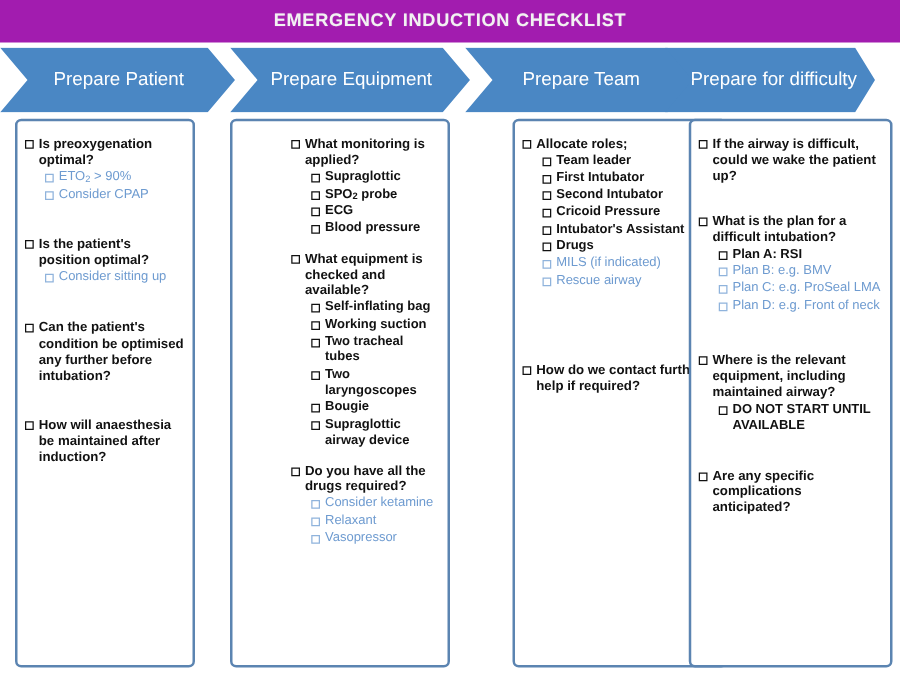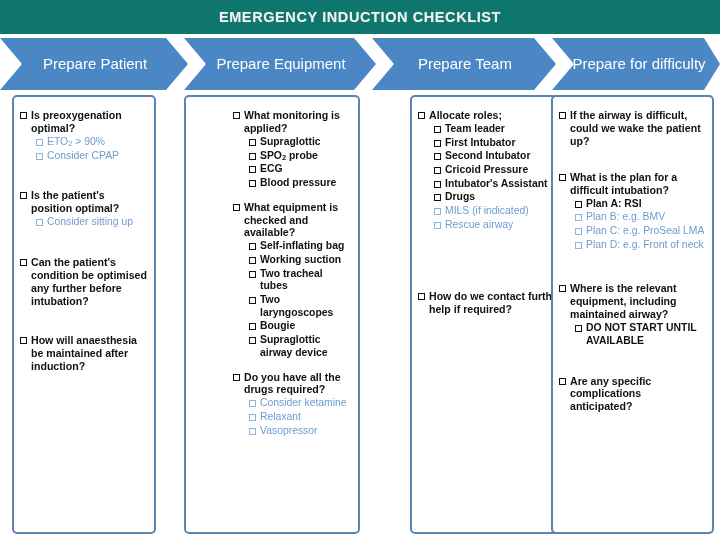--- a/index.html
+++ b/index.html
@@ -14,21 +14,21 @@
     overflow: hidden;
     position: relative;
   }
 
   
   .title-bar {
     position: absolute;
     left: 0; top: 0;
     width: 720px;
     height: 34px;
-    background: #0f766e;
+    background: #a21caf;
     display: flex;
     align-items: center;
     justify-content: center;
   }
   .title-text {
     color: #f2f2f2;
     font-size: 14.5px;
     font-weight: bold;
     font-variant: small-caps;
     letter-spacing: 0.6px;
@@ -60,21 +60,21 @@
     padding-left: 16px;
     padding-right: 14px;
     -webkit-clip-path: polygon(0 0, calc(100% - 22px) 0, 100% 50%, calc(100% - 22px) 100%, 0 100%, 22px 50%);
     clip-path: polygon(0 0, calc(100% - 22px) 0, 100% 50%, calc(100% - 22px) 100%, 0 100%, 22px 50%);
   }
   .arrow .arrow-label { display: block; }
 
   .arrow-1 { left: 0px;   width: 188px; }
   .arrow-2 { left: 184px; width: 192px; }
   .arrow-3 { left: 372px; width: 184px; }
-  .arrow-4 { left: 552px; width: 168px;
+  .arrow-4 { left: 532px; width: 168px;
     padding-right: 10px;
     -webkit-clip-path: polygon(0 0, calc(100% - 16px) 0, 100% 50%, calc(100% - 16px) 100%, 0 100%, 22px 50%);
     clip-path: polygon(0 0, calc(100% - 16px) 0, 100% 50%, calc(100% - 16px) 100%, 0 100%, 22px 50%);
   }
 
   
   .col {
     position: absolute;
     top: 95px;
     height: 439px;

